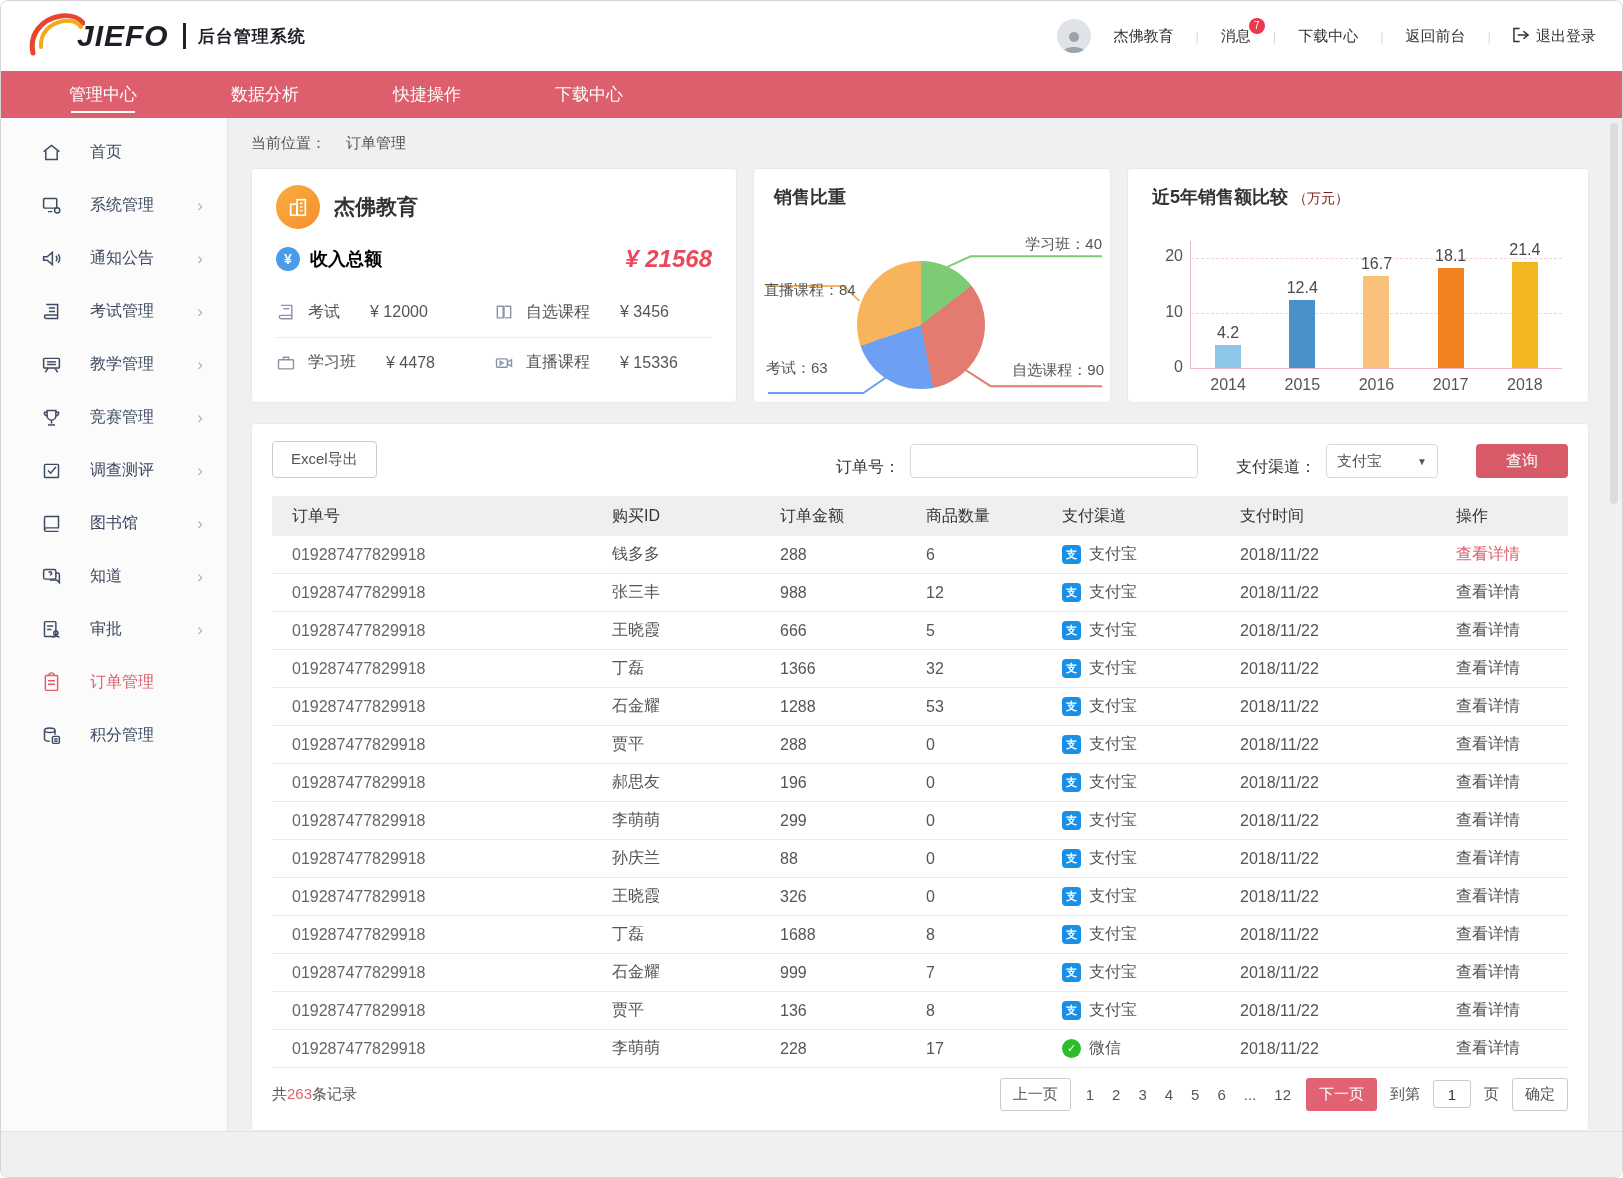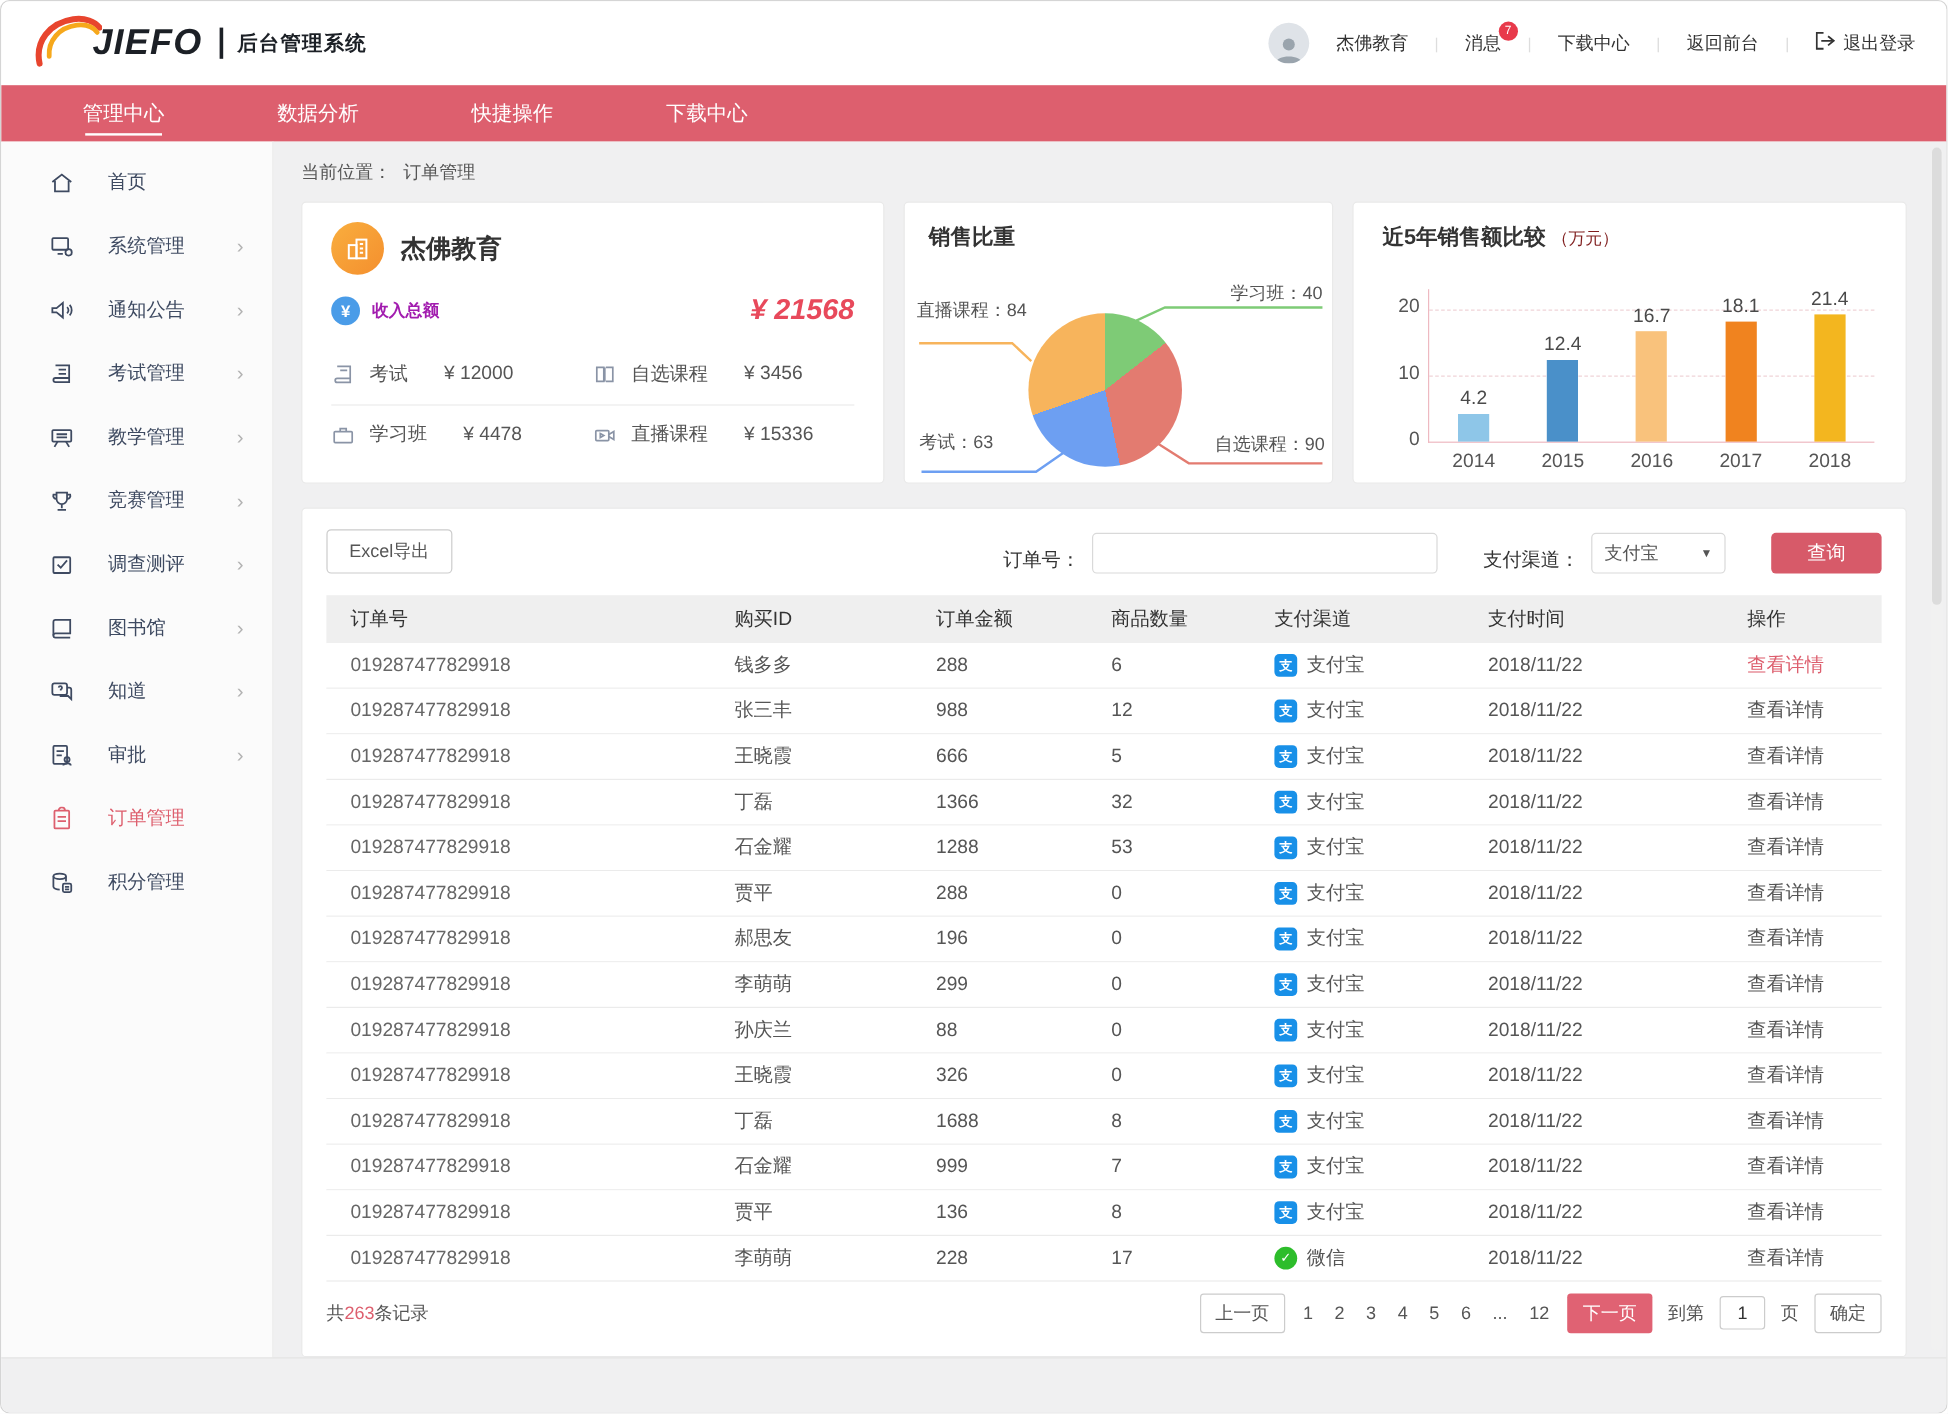--- a/index.html
+++ b/index.html
@@ -28,49 +28,49 @@
   
   .body-row { display:flex; height:1013px; }
   .sidebar { width:227px; background:#fbfbfb; border-right:1px solid #e6e6e6; padding-top:8px; }
   .side-item { height:53px; display:flex; align-items:center; padding-left:40px; color:#3e4a61; cursor:pointer; }
   .side-item .lab { font-size:16px; margin-left:28px; }
   .side-item .chev { margin-left:auto; margin-right:24px; color:#b3b3b3; font-size:17px; }
   .side-item.active { color:#dd5f6e; }
   .icon20 svg { display:block; }
 
   .main { flex:1; background:#f0f0f1; padding:0 33px 0 23px; overflow:hidden; }
-  .breadcrumb { height:50px; display:flex; align-items:center; gap:10px; font-size:15px; color:#555; }
+  .breadcrumb { height:50px; display:flex; align-items:center; gap:20px; font-size:15px; color:#555; }
 
   
   .cards { display:flex; gap:16px; }
   .card { background:#fff; border:1px solid #e9e9e9; border-radius:4px; height:235px; }
   .card1 { width:486px; padding:16px 24px; }
   .card2 { width:358px; position:relative; padding:16px 20px; }
   .card3 { flex:1; position:relative; padding:16px 24px; }
   .card-title-row { display:flex; align-items:center; gap:14px; }
   .org-icon { width:44px; height:44px; border-radius:50%; background:linear-gradient(135deg,#f9ae3e,#f48f2e); display:flex; align-items:center; justify-content:center; }
   .card1-title { font-size:21px; font-weight:700; color:#333; }
   .income-row { display:flex; align-items:center; margin-top:16px; }
   .coin-icon { width:24px; height:24px; border-radius:50%; background:#4a9ce8; color:#fff; font-size:14px; font-weight:700; display:flex; align-items:center; justify-content:center; }
-  .income-label { font-size:14px; font-weight:700; color:#a21caf; margin-left:10px; }
+  .income-label { font-size:18px; font-weight:700; color:#000000; margin-left:10px; }
   .income-value { margin-left:auto; font-size:24px; font-weight:700; font-style:italic; color:#e8495b; }
   .item-grid { margin-top:14px; }
   .item-line { display:flex; align-items:center; height:50px; }
   .item-line + .item-line { border-top:1px solid #ececec; }
   .itm { display:flex; align-items:center; gap:12px; width:50%; color:#555; font-size:16px; }
   .itm .ic { color:#8a94a6; display:flex; }
   .itm .val { margin-left:18px; color:#555; }
 
   .card-h { font-size:18px; font-weight:700; color:#333; }
   .card-h .suffix { font-size:14px; color:#7f1d1d; font-weight:400; }
 
   
   .pie { position:absolute; left:103px; top:92px; width:128px; height:128px; border-radius:50%; }
   .pie-label { position:absolute; font-size:15px; color:#555; white-space:nowrap; }
-  .pl-tl { left:10px; top:80px; }
+  .pl-tl { left:10px; top:112px; }
   .pl-tr { right:8px; top:66px; }
   .pl-bl { left:12px; top:190px; }
   .pl-br { right:6px; top:192px; }
   .pie-lines { position:absolute; inset:0; width:100%; height:100%; }
 
   
   .plot { position:absolute; left:62px; right:26px; top:72px; height:128px; border-left:1px solid #eeb9c1; border-bottom:1px solid #eeb9c1; }
   .gridline { position:absolute; left:0; right:0; border-top:1px dashed #f0d3d7; }
   .ytick { position:absolute; left:-38px; width:30px; text-align:right; font-size:16px; color:#555; }
   .bar-groups { position:absolute; inset:0; display:flex; justify-content:space-around; align-items:flex-end; }

